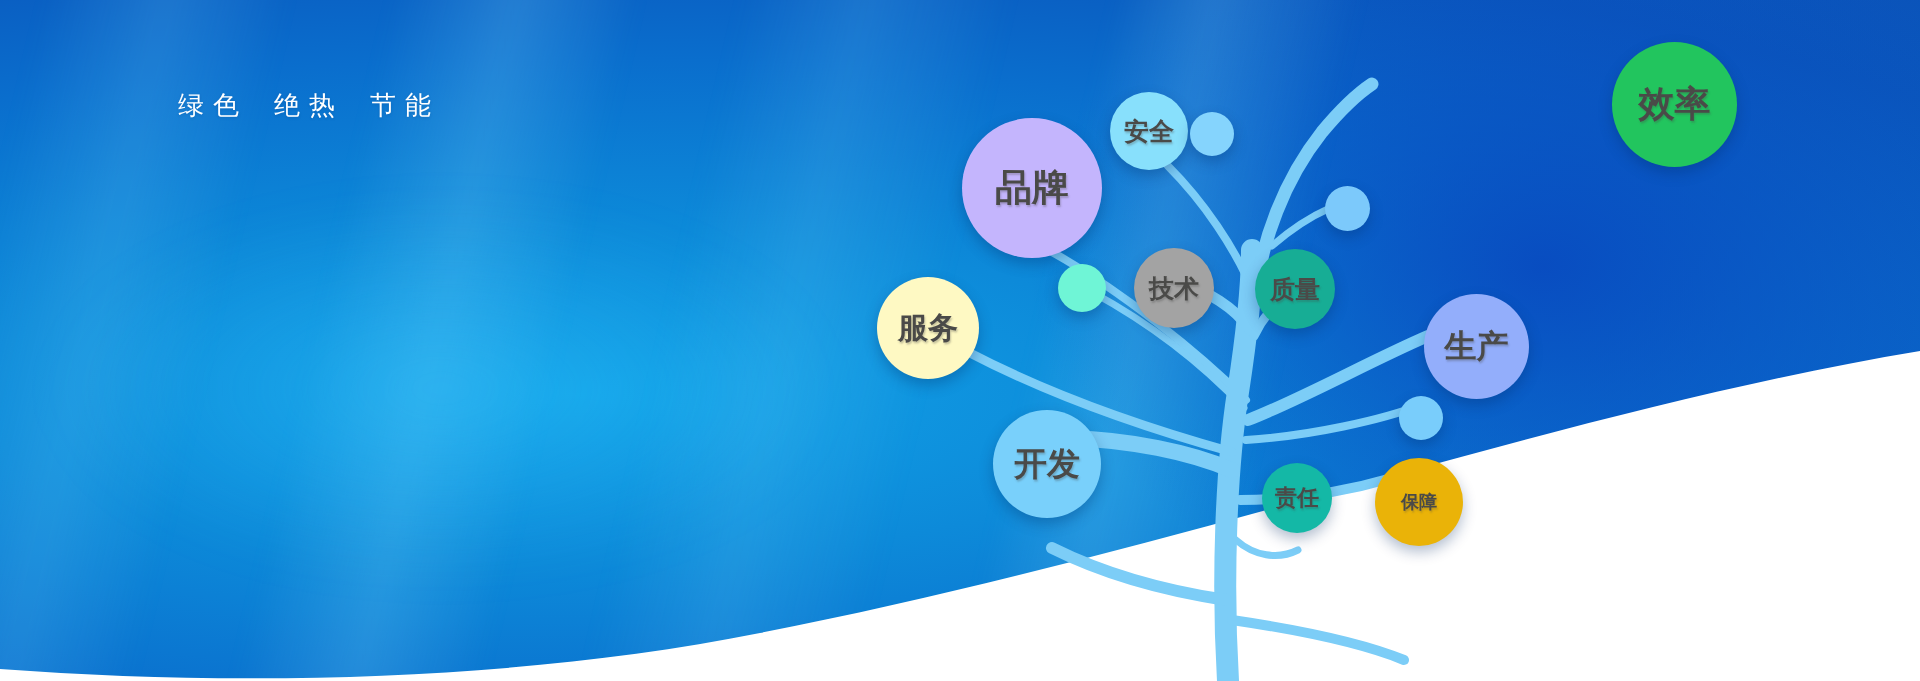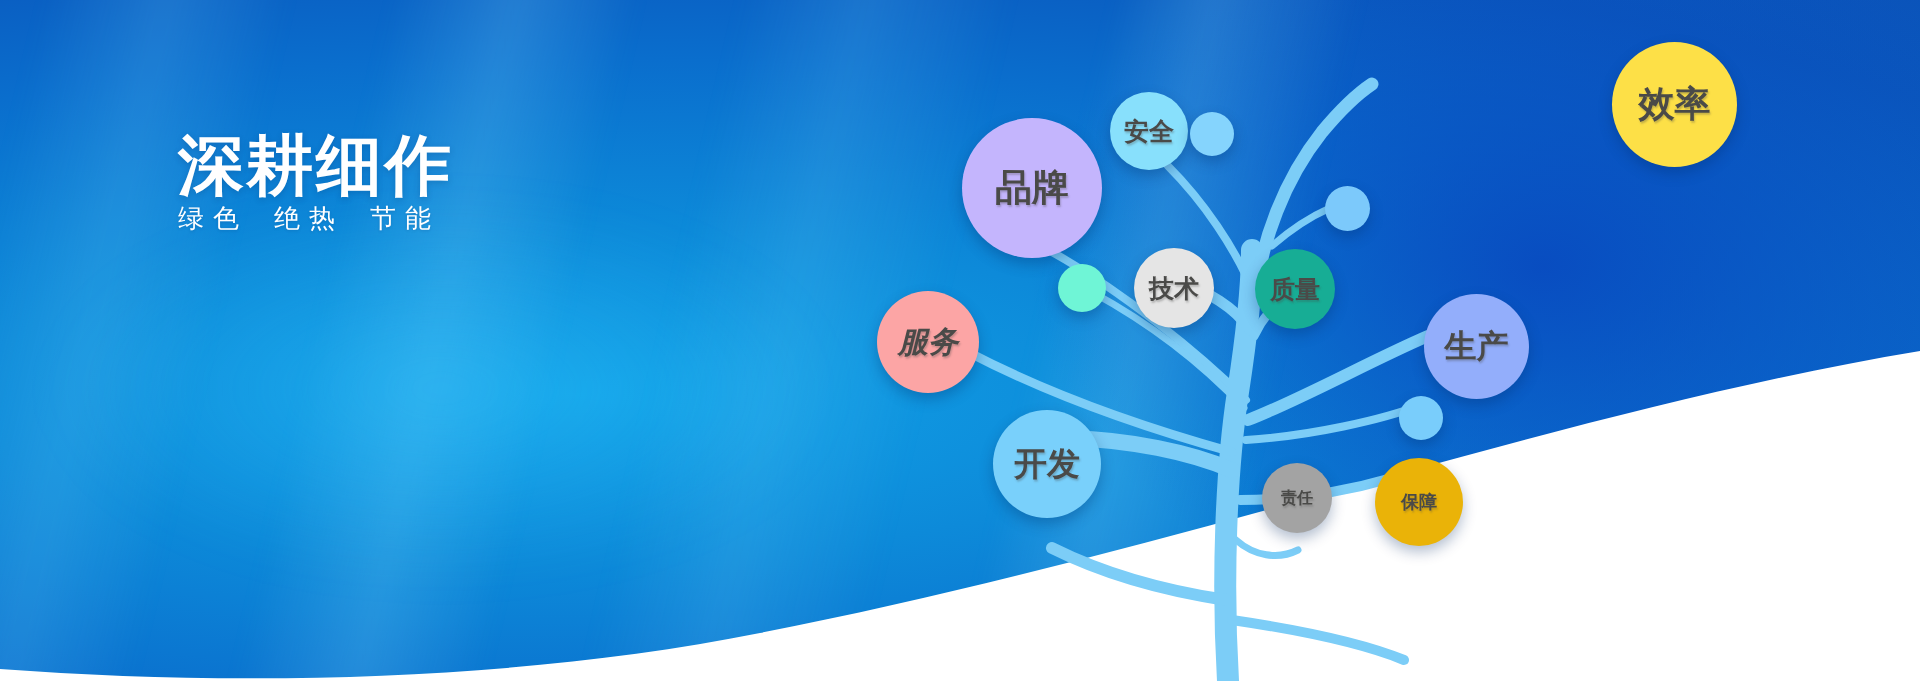--- a/index.html
+++ b/index.html
@@ -137,60 +137,59 @@
 
       <path d="M1240,500 C1292,500 1344,492 1392,478" stroke-width="10"></path>
       <path d="M1236,540 C1254,556 1278,560 1298,550" stroke-width="7"></path>
 
       <path d="M1226,600 C1160,590 1100,572 1052,548" stroke-width="12"></path>
       <path d="M1232,620 C1300,630 1360,642 1404,660" stroke-width="10"></path>
     </g>
   </svg>
 
   <div id="bubble-layer">
-      <div class="bubble glow" style="left: 1612px; top: 42px; width: 125px; height: 125px; background: #fde047; font-size: 36px;">
+      <div class="bubble glow" style="left: 1612px; top: 42px; width: 125px; height: 125px; background: #22c55e; font-size: 36px;">
         <span>效率</span>
       </div>
       <div class="bubble glow" style="left: 1110px; top: 92px; width: 78px; height: 78px; background: rgb(136, 224, 252); font-size: 25px;">
         <span>安全</span>
       </div>
       <div class="bubble" style="left: 1190px; top: 112px; width: 44px; height: 44px; background: rgb(133, 212, 253); font-size: 10px;"></div>
       <div class="bubble" style="left: 1325px; top: 186px; width: 45px; height: 45px; background: rgb(124, 201, 251); font-size: 10px;"></div>
       <div class="bubble glow" style="left: 962px; top: 118px; width: 140px; height: 140px; background: #c4b5fd; font-size: 37px;">
         <span>品牌</span>
       </div>
-      <div class="bubble glow" style="left: 1134px; top: 248px; width: 80px; height: 80px; background: #e5e5e5; font-size: 25px;">
+      <div class="bubble glow" style="left: 1134px; top: 248px; width: 80px; height: 80px; background: #a3a3a3; font-size: 25px;">
         <span>技术</span>
       </div>
       <div class="bubble" style="left: 1255px; top: 249px; width: 80px; height: 80px; background: rgb(23, 173, 149); font-size: 25px;">
         <span>质量</span>
       </div>
       <div class="bubble glow" style="left: 1058px; top: 264px; width: 48px; height: 48px; background: rgb(111, 245, 214); font-size: 10px;"></div>
-      <div class="bubble glow" style="left: 877px; top: 291px; width: 102px; height: 102px; background: #fca5a5; font-size: 30px; font-style: italic;">
+      <div class="bubble glow" style="left: 877px; top: 277px; width: 102px; height: 102px; background: #fef9c3; font-size: 30px;">
         <span>服务</span>
       </div>
       <div class="bubble glow" style="left: 1424px; top: 294px; width: 105px; height: 105px; background: rgb(147, 174, 251); font-size: 32px;">
         <span>生产</span>
       </div>
       <div class="bubble" style="left: 1399px; top: 396px; width: 44px; height: 44px; background: rgb(121, 205, 251); font-size: 10px;"></div>
       <div class="bubble glow" style="left: 993px; top: 410px; width: 108px; height: 108px; background: rgb(121, 208, 251); font-size: 33px;">
         <span>开发</span>
       </div>
-      <div class="bubble" style="left: 1262px; top: 463px; width: 70px; height: 70px; background: #a3a3a3; font-size: 16px;">
+      <div class="bubble" style="left: 1262px; top: 463px; width: 70px; height: 70px; background: #14b8a6; font-size: 22px;">
         <span>责任</span>
       </div>
       <div class="bubble" style="left: 1375px; top: 458px; width: 88px; height: 88px; background: #eab308; font-size: 18px;">
         <span>保障</span>
       </div>
     </div>
 
   <div class="text-col">
 
 
-    <div class="h1">深耕细作</div>
 
 
     <div class="subline">
       <span>绿色</span><span class="gap"></span><span>绝热</span><span class="gap"></span><span>节能</span>
     </div>
 
   </div>
 
 </div>
 

